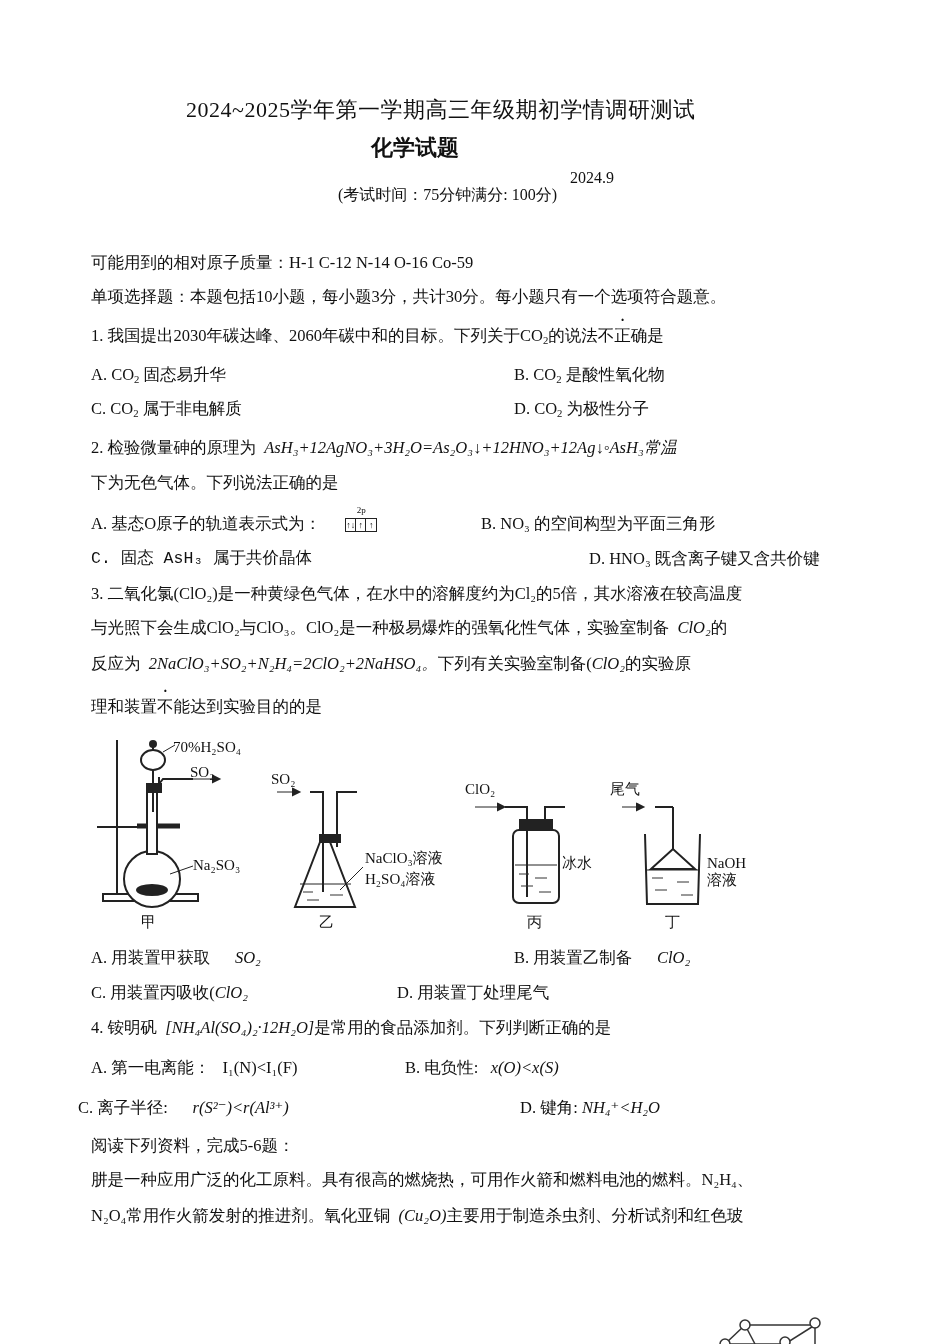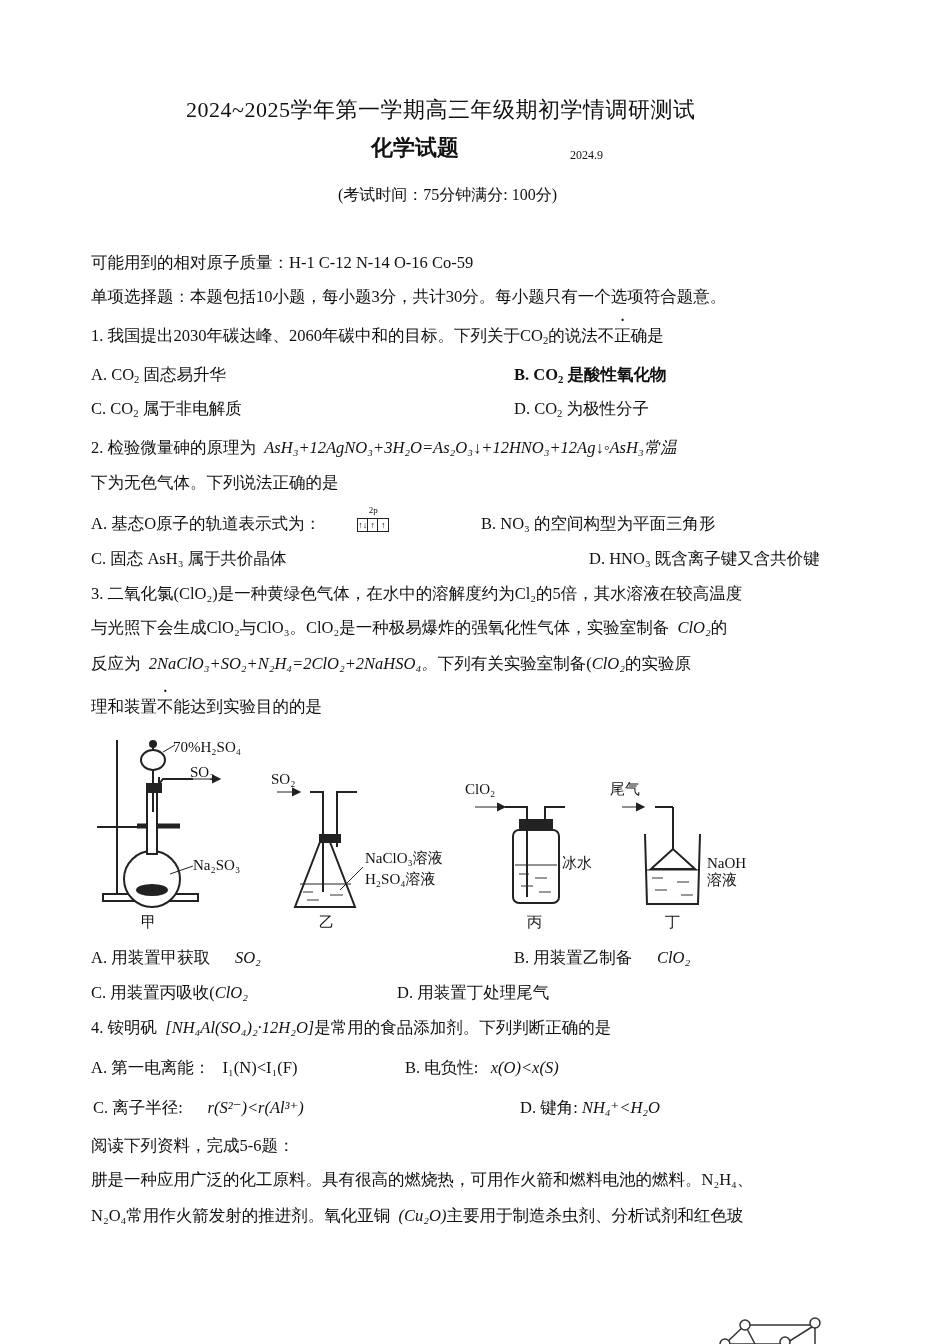--- a/index.html
+++ b/index.html
@@ -1,21 +1,21 @@
 <!DOCTYPE html>
 <html><head>
 <meta charset="utf-8">
 <style>
   * { margin: 0; padding: 0; box-sizing: border-box; }
   html, body { width: 950px; height: 1344px; background: #ffffff; overflow: hidden; }
   body { position: relative; font-family: "Liberation Serif", "DejaVu Serif", serif; color: #111; font-size: 16px; }
   .abs { position: absolute; white-space: nowrap; }
   .title { font-weight: normal; font-size: 22px; letter-spacing: 0.5px; }
   .subtitle { font-weight: bold; font-size: 22px; }
-  .date { font-size: 12px; }
+  .date { font-size: 16px; margin-top: 21px; }
   .meta { font-size: 16px; }
   .line { font-size: 16.5px; line-height: 1; }
   .math { font-family: "Liberation Serif", "DejaVu Serif", serif; font-style: italic; }
   sub { font-size: 0.65em; vertical-align: -0.25em; }
   .dot-emph { position: relative; display: inline-block; }
   .dot-emph::before { content: "·"; position: absolute; top: -14px; left: 50%; transform: translateX(-50%); font-size: 14px; font-weight: bold; }
   .orbital { display: inline-block; vertical-align: middle; position: relative; margin: 0 4px; }
   .orbital .lbl { position: absolute; top: -12px; left: 50%; transform: translateX(-50%); font-size: 9px; }
   .orbital .boxes { display: flex; border: 1px solid #222; }
   .orbital .box { width: 10px; height: 12px; border-right: 1px solid #222; font-size: 9px; line-height: 12px; text-align: center; }
@@ -32,47 +32,47 @@
 
 <div class="abs line" style="left:91px; top:255px;">可能用到的相对原子质量：H-1 C-12  N-14   O-16   Co-59</div>
 <div class="abs line" style="left:91px; top:289px;">单项选择题：本题包括10小题，每小题3分，共计30分。每小题只有一个选项符合题意。</div>
 
 <div class="abs line" style="left:91px; top:328px;">
   <span>1. 我国提出2030年碳达峰、2060年碳中和的目标。下列关于CO</span><sub>2</sub><span>的说法</span><span class="dot-emph"><span>不正确</span></span><span>是</span>
 </div>
 <div class="abs line" style="left:91px; top:367px;">
   <span>A. CO</span><sub>2</sub> <span>固态易升华</span>
 </div>
-<div class="abs line" style="left:514px; top:367px;font-weight:bold;">
+<div class="abs line" style="left:514px; top:367px;">
   <span>B. CO</span><sub>2</sub> <span>是酸性氧化物</span>
 </div>
 <div class="abs line" style="left:91px; top:401px;">
   <span>C. CO</span><sub>2</sub> <span>属于非电解质</span>
 </div>
 <div class="abs line" style="left:514px; top:401px;">
   <span>D. CO</span><sub>2</sub> <span>为极性分子</span>
 </div>
 
 <div class="abs line" style="left:91px; top:440px;">
   <span>2. 检验微量砷的原理为</span>&nbsp;&nbsp;<span class="math">AsH₃+12AgNO₃+3H₂O=As₂O₃↓+12HNO₃+12Ag↓</span><span>◦</span><span class="math">AsH₃常温</span>
 </div>
 <div class="abs line" style="left:91px; top:475px;">下为无色气体。下列说法正确的是</div>
 <div class="abs line" style="left:91px; top:516px;">
   <span>A. 基态O原子的轨道表示式为：</span>
-  <span class="orbital" style="margin-left:32px;">
+  <span class="orbital" style="margin-left:20px;">
     <span class="lbl">2p</span>
     <span class="boxes">
       <span class="box">↑↓</span>
       <span class="box">↑</span>
       <span class="box">↑</span>
     </span>
   </span>
 </div>
 <div class="abs line" style="left:481px; top:516px;">B. NO₃ 的空间构型为平面三角形</div>
-<div class="abs line" style="left:91px; top:551px;">C. 固态  AsH₃ 属于共价晶体</div>
+<div class="abs line" style="left:91px; top:551px;font-family:Liberation Mono, monospace;">C. 固态  AsH₃ 属于共价晶体</div>
 <div class="abs line" style="left:589px; top:551px;">D. HNO₃ 既含离子键又含共价键</div>
 
 <div class="abs line" style="left:91px; top:586px;">3. 二氧化氯(ClO₂)是一种黄绿色气体，在水中的溶解度约为Cl₂的5倍，其水溶液在较高温度</div>
 <div class="abs line" style="left:91px; top:620px;">
   <span>与光照下会生成ClO₂与ClO₃。ClO₂是一种极易爆炸的强氧化性气体，实验室制备</span>&nbsp;&nbsp;<span class="math">ClO₂</span><span>的</span>
 </div>
 <div class="abs line" style="left:91px; top:656px;">
   <span>反应为</span>&nbsp;&nbsp;<span class="math">2NaClO₃+SO₂+N₂H₄=2ClO₂+2NaHSO₄。</span><span>下列有关实验室制备(</span><span class="math">ClO₂</span><span>的实验原</span>
 </div>
 <div class="abs line" style="left:91px; top:699px;">
@@ -182,21 +182,21 @@
 
 <div class="abs line" style="left:91px; top:1020px;">
   <span>4. 铵明矾</span>&nbsp;&nbsp;<span class="math">[NH₄Al(SO₄)₂·12H₂O]</span><span>是常用的食品添加剂。下列判断正确的是</span>
 </div>
 <div class="abs line" style="left:91px; top:1060px;font-family:Liberation Serif, serif;">
   <span>A. 第一电离能：</span>&nbsp;&nbsp;&nbsp;<span>I₁(N)&lt;I₁(F)</span>
 </div>
 <div class="abs line" style="left:405px; top:1060px;">
   <span>B. 电负性:</span>&nbsp;&nbsp;&nbsp;<span class="math">x(O)&lt;x(S)</span>
 </div>
-<div class="abs line" style="left:93px; top:1100px;">
+<div class="abs line" style="left:78px; top:1100px;">
   <span>C. 离子半径:</span>&nbsp;&nbsp;&nbsp;&nbsp;&nbsp;&nbsp;<span class="math">r(S²⁻)&lt;r(Al³⁺)</span>
 </div>
 <div class="abs line" style="left:520px; top:1100px;">
   <span>D. 键角:</span>&nbsp;<span class="math">NH₄⁺&lt;H₂O</span>
 </div>
 
 <div class="abs line" style="left:91px; top:1138px;">阅读下列资料，完成5-6题：</div>
 <div class="abs line" style="left:91px; top:1172px;">肼是一种应用广泛的化工原料。具有很高的燃烧热，可用作火箭和燃料电池的燃料。N₂H₄、</div>
 <div class="abs line" style="left:91px; top:1208px;">
   <span>N₂O₄常用作火箭发射的推进剂。氧化亚铜</span>&nbsp;&nbsp;<span class="math">(Cu₂O)</span><span>主要用于制造杀虫剂、分析试剂和红色玻</span>

